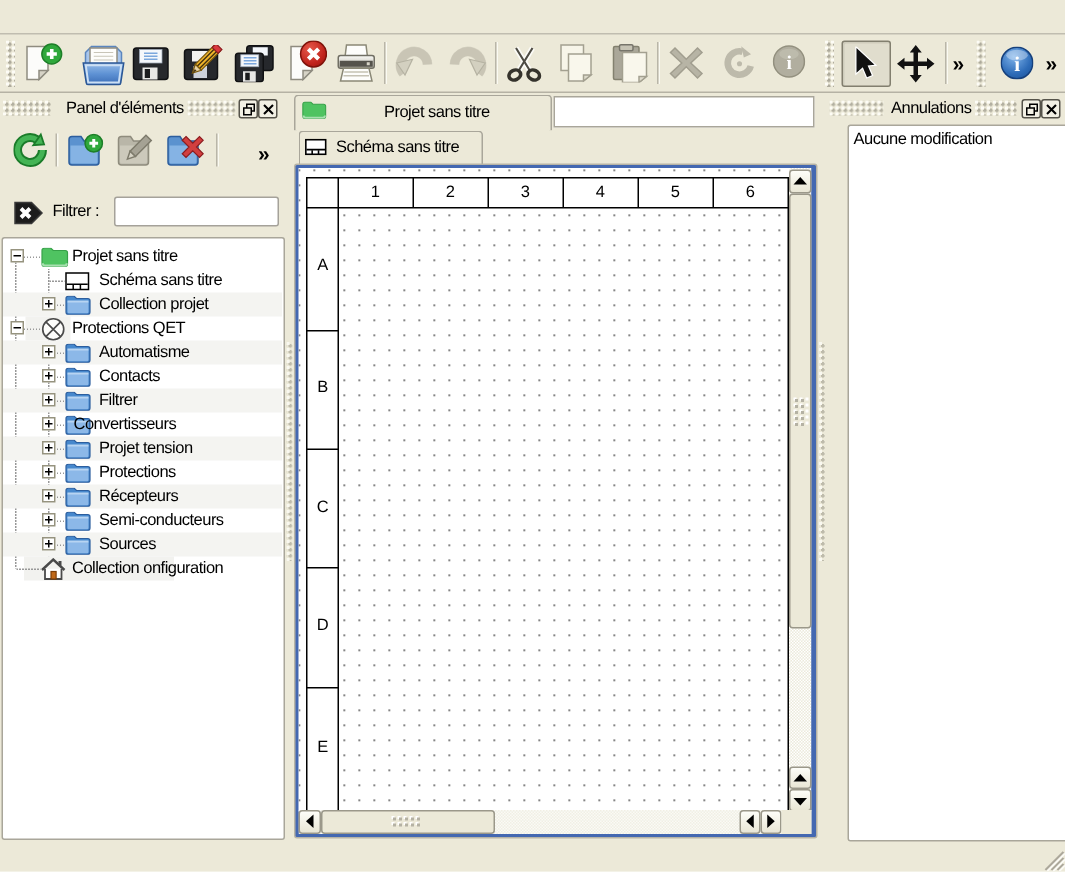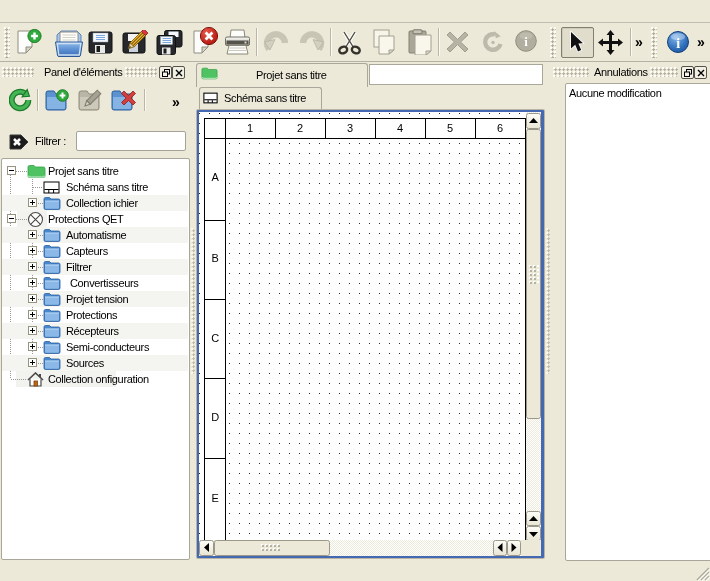--- a/index.html
+++ b/index.html
@@ -286,21 +286,21 @@
       <div class="doth" style="left:36px;top:40px;width:5px"></div>
       <div class="expander" style="left:26px;top:35px">
             <div class="h"></div>
             <div class="v"></div>
           </div>
       <svg class="abs" style="left:41px;top:34px" width="18" height="13" viewBox="0 0 18 13">
             <path d="M1 2 Q1 0.5 2.5 0.5 L6.5 0.5 L8 2 L15.5 2 Q17 2 17 3.5 L17 11 Q17 12.5 15.5 12.5 L2.5 12.5 Q1 12.5 1 11 Z" fill="#4688cd" stroke="#2c5e9e" stroke-width="0.8"></path>
             <path d="M2 4 H16 V10.8 Q16 11.8 15 11.8 H3 Q2 11.8 2 10.8 Z" fill="#8cb8e8"></path>
             <path d="M2 4 H16" stroke="#b7d4f2" stroke-width="1.2"></path>
           </svg>
-      <div class="trtext" style="left:64px;top:34px">Collection ichier</div>
+      <div class="trtext" style="left:64px;top:34px">Collection projet</div>
       <div class="doth" style="left:14px;top:56px;width:11px"></div>
       <div class="expander" style="left:5px;top:51px">
             <div class="h"></div>
           </div>
       <svg class="abs" style="left:25px;top:48px" width="17" height="17" viewBox="0 0 17 17">
             <circle cx="8.5" cy="8.5" r="7" fill="#fdfdfb" stroke="#4a4a4a" stroke-width="1.1"></circle>
             <path d="M3.6 3.6 L13.4 13.4 M13.4 3.6 L3.6 13.4" stroke="#4a4a4a" stroke-width="1.1"></path>
           </svg>
       <div class="trtext" style="left:46px;top:50px">Protections QET</div>
       <div class="doth" style="left:36px;top:72px;width:5px"></div>
@@ -317,21 +317,21 @@
       <div class="doth" style="left:36px;top:88px;width:5px"></div>
       <div class="expander" style="left:26px;top:83px">
             <div class="h"></div>
             <div class="v"></div>
           </div>
       <svg class="abs" style="left:41px;top:82px" width="18" height="13" viewBox="0 0 18 13">
             <path d="M1 2 Q1 0.5 2.5 0.5 L6.5 0.5 L8 2 L15.5 2 Q17 2 17 3.5 L17 11 Q17 12.5 15.5 12.5 L2.5 12.5 Q1 12.5 1 11 Z" fill="#4688cd" stroke="#2c5e9e" stroke-width="0.8"></path>
             <path d="M2 4 H16 V10.8 Q16 11.8 15 11.8 H3 Q2 11.8 2 10.8 Z" fill="#8cb8e8"></path>
             <path d="M2 4 H16" stroke="#b7d4f2" stroke-width="1.2"></path>
           </svg>
-      <div class="trtext" style="left:64px;top:82px">Capteurs</div>
+      <div class="trtext" style="left:64px;top:82px">Contacts</div>
       <div class="doth" style="left:36px;top:104px;width:5px"></div>
       <div class="expander" style="left:26px;top:99px">
             <div class="h"></div>
             <div class="v"></div>
           </div>
       <svg class="abs" style="left:41px;top:98px" width="18" height="13" viewBox="0 0 18 13">
             <path d="M1 2 Q1 0.5 2.5 0.5 L6.5 0.5 L8 2 L15.5 2 Q17 2 17 3.5 L17 11 Q17 12.5 15.5 12.5 L2.5 12.5 Q1 12.5 1 11 Z" fill="#4688cd" stroke="#2c5e9e" stroke-width="0.8"></path>
             <path d="M2 4 H16 V10.8 Q16 11.8 15 11.8 H3 Q2 11.8 2 10.8 Z" fill="#8cb8e8"></path>
             <path d="M2 4 H16" stroke="#b7d4f2" stroke-width="1.2"></path>
           </svg>
@@ -339,21 +339,21 @@
       <div class="doth" style="left:36px;top:120px;width:5px"></div>
       <div class="expander" style="left:26px;top:115px">
             <div class="h"></div>
             <div class="v"></div>
           </div>
       <svg class="abs" style="left:41px;top:114px" width="18" height="13" viewBox="0 0 18 13">
             <path d="M1 2 Q1 0.5 2.5 0.5 L6.5 0.5 L8 2 L15.5 2 Q17 2 17 3.5 L17 11 Q17 12.5 15.5 12.5 L2.5 12.5 Q1 12.5 1 11 Z" fill="#4688cd" stroke="#2c5e9e" stroke-width="0.8"></path>
             <path d="M2 4 H16 V10.8 Q16 11.8 15 11.8 H3 Q2 11.8 2 10.8 Z" fill="#8cb8e8"></path>
             <path d="M2 4 H16" stroke="#b7d4f2" stroke-width="1.2"></path>
           </svg>
-      <div class="trtext" style="left:68px;top:114px">Convertisseurs</div>
+      <div class="trtext" style="left:47px;top:114px">Convertisseurs</div>
       <div class="doth" style="left:36px;top:136px;width:5px"></div>
       <div class="expander" style="left:26px;top:131px">
             <div class="h"></div>
             <div class="v"></div>
           </div>
       <svg class="abs" style="left:41px;top:130px" width="18" height="13" viewBox="0 0 18 13">
             <path d="M1 2 Q1 0.5 2.5 0.5 L6.5 0.5 L8 2 L15.5 2 Q17 2 17 3.5 L17 11 Q17 12.5 15.5 12.5 L2.5 12.5 Q1 12.5 1 11 Z" fill="#4688cd" stroke="#2c5e9e" stroke-width="0.8"></path>
             <path d="M2 4 H16 V10.8 Q16 11.8 15 11.8 H3 Q2 11.8 2 10.8 Z" fill="#8cb8e8"></path>
             <path d="M2 4 H16" stroke="#b7d4f2" stroke-width="1.2"></path>
           </svg>

